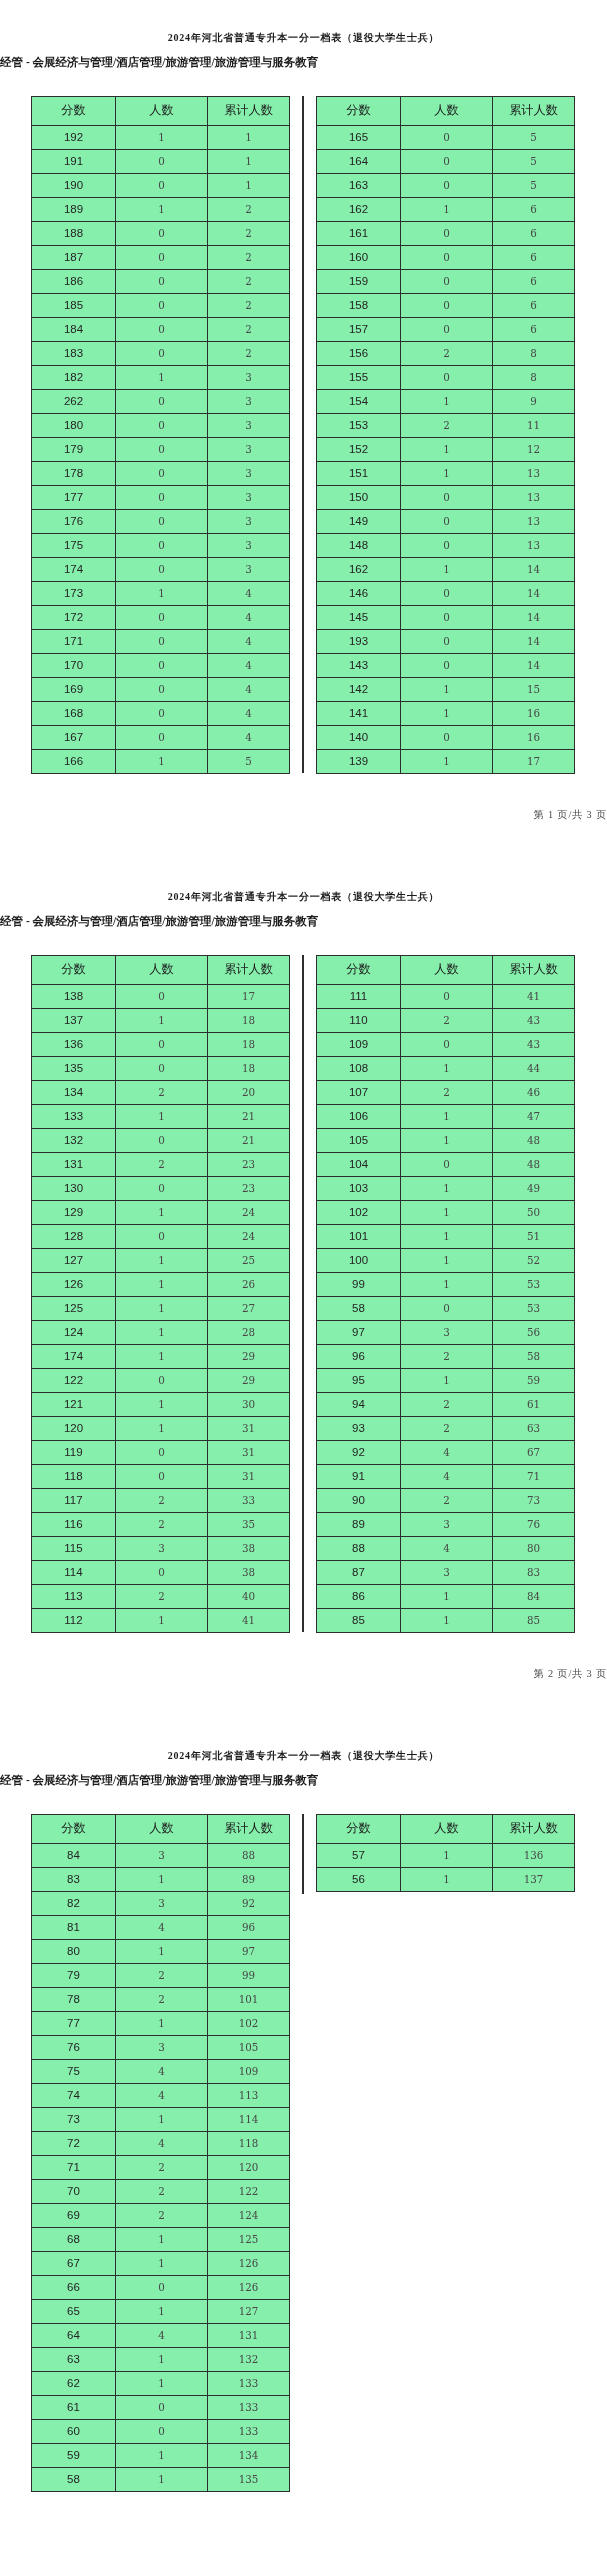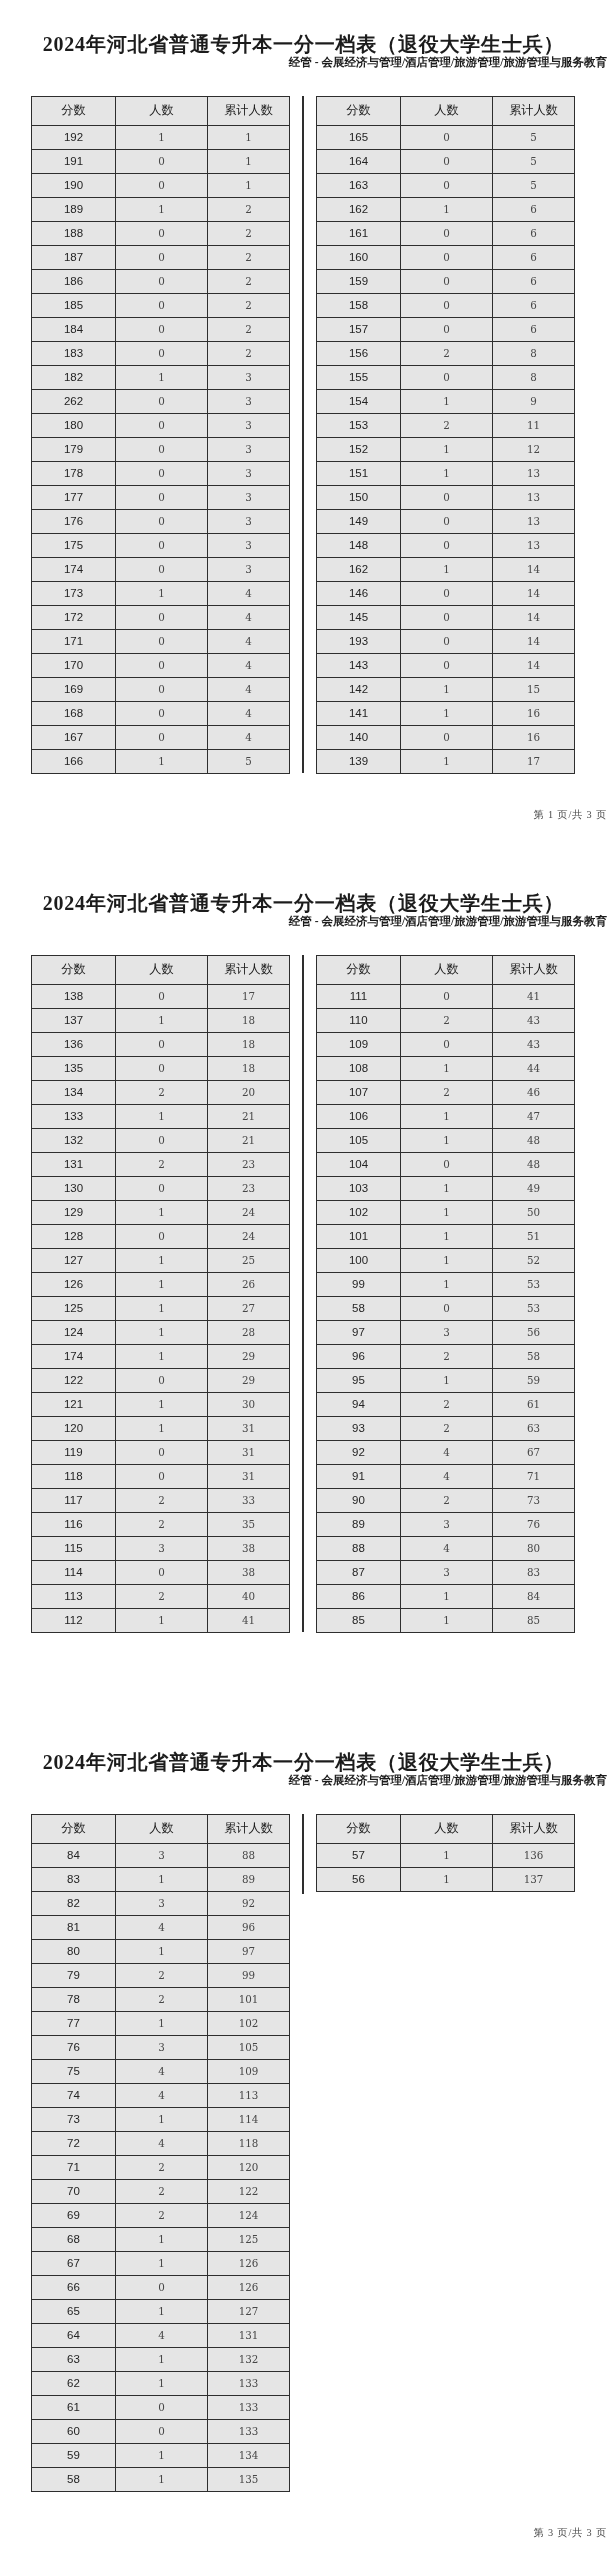--- a/index.html
+++ b/index.html
@@ -1,28 +1,28 @@
 <!DOCTYPE html>
 <html style="font-size:12.2px"><head>
 <meta charset="utf-8">
 <style>
   html,body{margin:0;padding:0;background:#ffffff;}
   body{width:607px;font-family:"Liberation Serif",serif;color:#1c1c1c;}
   .page{position:relative;width:607px;height:859px;background:#ffffff;overflow:hidden;}
   .page-title{
     position:absolute;top:31px;left:0;width:100%;text-align:center;
-    font-size:20px;font-weight:700;letter-spacing:0.8px;white-space:nowrap;
+    font-size:10px;font-weight:700;letter-spacing:0.8px;white-space:nowrap;
   }
   .page-subtitle{
-    position:absolute;top:55px;left:0;width:100%;text-align:right;
+    position:absolute;top:55px;left:0;width:100%;text-align:left;
     font-size:11.5px;font-weight:700;white-space:nowrap;
   }
   table.tbl{
     position:absolute;top:96px;border-collapse:collapse;table-layout:fixed;
-    border:1.5px solid #2e2e2e;background:#e5e5e5;
+    border:1.5px solid #2e2e2e;background:#86efac;
   }
   table.tbl.left{left:31px;}
   table.tbl.right{left:316px;}
   .tbl col.c1{width:84px;}
   .tbl col.c2{width:92px;}
   .tbl col.c3{width:82px;}
   .tbl th,.tbl td{
     border:0.8px solid #2e2e2e;text-align:center;vertical-align:middle;padding:0;
   }
   .tbl th{
@@ -656,20 +656,21 @@
           <td class="count-td">1</td>
           <td class="cum-td">84</td>
         </tr>
         <tr>
           <td class="score-td">85</td>
           <td class="count-td">1</td>
           <td class="cum-td">85</td>
         </tr>
       </tbody>
   </table>
+  <div class="page-footer">第 2 页/共 3 页</div>
 </section>
 
 <section class="page">
   <div class="page-title">2024年河北省普通专升本一分一档表（退役大学生士兵）</div>
   <div class="page-subtitle">经管 - 会展经济与管理/酒店管理/旅游管理/旅游管理与服务教育</div>
   <table class="tbl left">
     <colgroup>
         <col class="c1">
         <col class="c2">
         <col class="c3">
@@ -839,15 +840,14 @@
           <td class="count-td">1</td>
           <td class="cum-td">136</td>
         </tr>
         <tr>
           <td class="score-td">56</td>
           <td class="count-td">1</td>
           <td class="cum-td">137</td>
         </tr>
       </tbody>
   </table>
-  <div class="page-footer">第 3 页/共 3 页</div>
 </section>
 
 
 </body></html>

